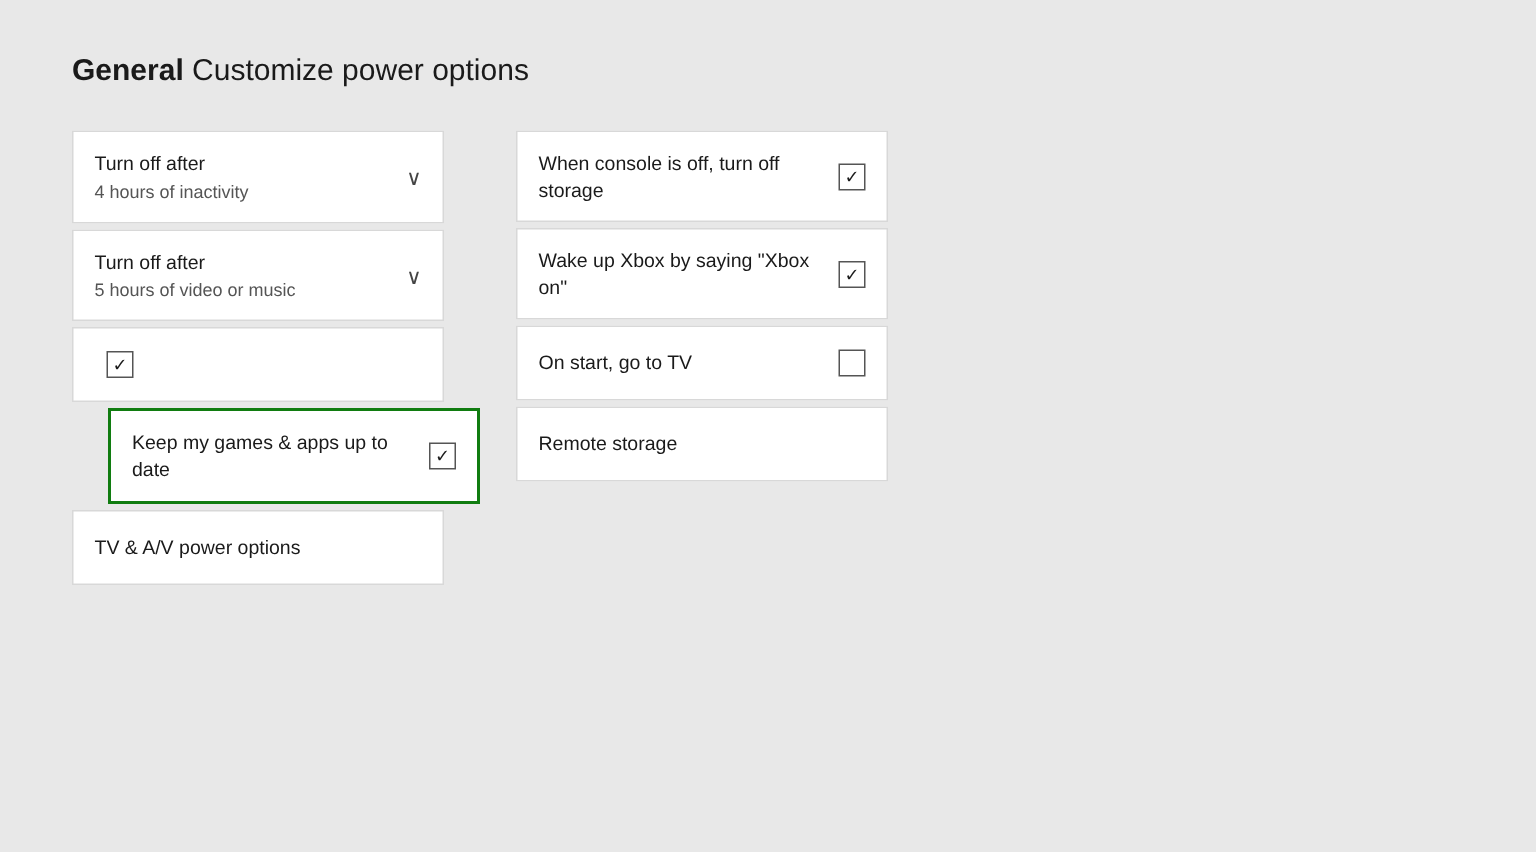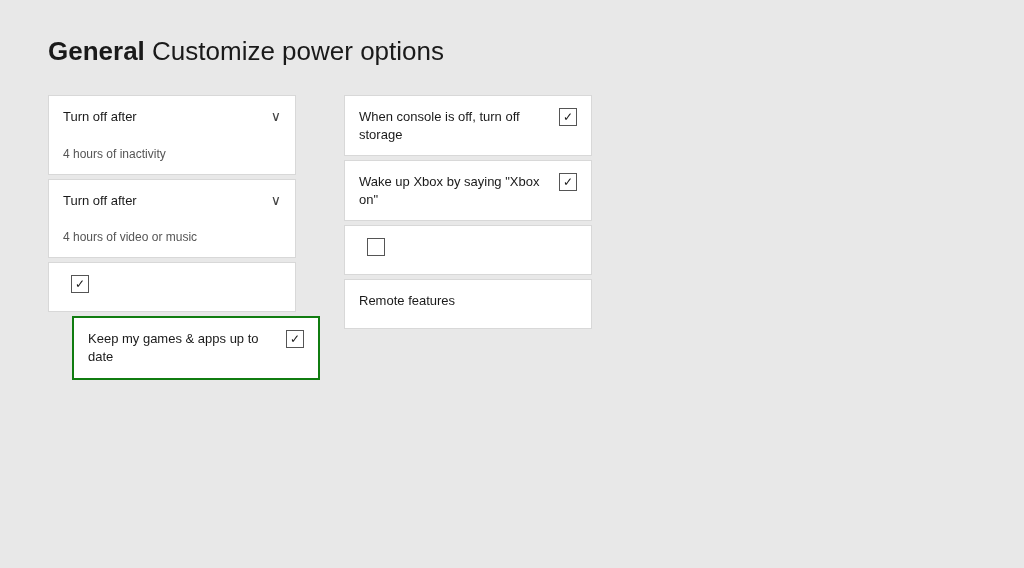--- a/index.html
+++ b/index.html
@@ -9,21 +9,21 @@
       font-family: 'Segoe UI', Arial, sans-serif;
       width: 1024px;
       height: 568px;
       overflow: hidden;
       display: flex;
       flex-direction: column;
       padding: 36px 48px;
     }
 
     .page-title {
-      font-size: 26px;
+      font-size: 20px;
       font-weight: 300;
       color: #1a1a1a;
       margin-bottom: 28px;
     }
 
     .page-title strong {
       font-weight: 700;
     }
 
     .content-area {
@@ -36,41 +36,42 @@
       flex-direction: column;
       gap: 4px;
     }
 
     .option-item {
       background: #ffffff;
       border: 1px solid #d8d8d8;
       padding: 12px 14px;
       width: 248px;
       display: flex;
+      align-items: center;
       justify-content: space-between;
       cursor: pointer;
       min-height: 50px;
     }
 
     .option-item.highlighted {
       border: 2px solid #107c10;
       margin-left: 24px;
     }
 
     .option-item .option-text {
       font-size: 13px;
       color: #1a1a1a;
       line-height: 1.35;
       flex: 1;
     }
 
     .option-item .option-subtext {
       font-size: 12px;
       color: #555;
-      margin-top: 20px;
+      margin-top: 2px;
     }
 
     .option-item .chevron {
       font-size: 14px;
       color: #444;
       margin-left: 8px;
       flex-shrink: 0;
     }
 
     .option-item .checkbox {
@@ -107,40 +108,44 @@
   <strong>General</strong><span> Customize power options</span>
 </h1>
 
 <div class="content-area">
   <div class="column" id="left-col">
       <div class="option-item">
         <div class="option-text"><span>Turn off after</span><div class="option-subtext">4 hours of inactivity</div></div>
         <span class="chevron">∨</span>
       </div>
       <div class="option-item">
-        <div class="option-text"><span>Turn off after</span><div class="option-subtext">4 hours of video or music</div></div>
+        <div class="option-text"><span>Turn off after</span><div class="option-subtext">5 hours of video or music</div></div>
         <span class="chevron">∨</span>
       </div>
       <div class="option-item">
         <div class="checkbox checked"></div>
       </div>
       <div class="option-item highlighted">
         <div class="option-text"><span>Keep my games &amp; apps up to date</span></div>
         <div class="checkbox checked"></div>
+      </div>
+      <div class="option-item no-control">
+        <div class="option-text"><span>TV &amp; A/V power options</span></div>
       </div>
     </div>
   <div class="column" id="right-col">
       <div class="option-item">
         <div class="option-text"><span>When console is off, turn off storage</span></div>
         <div class="checkbox checked"></div>
       </div>
       <div class="option-item">
         <div class="option-text"><span>Wake up Xbox by saying "Xbox on"</span></div>
         <div class="checkbox checked"></div>
       </div>
       <div class="option-item">
+        <div class="option-text"><span>On start, go to TV</span></div>
         <div class="checkbox empty"></div>
       </div>
       <div class="option-item no-control">
-        <div class="option-text"><span>Remote features</span></div>
+        <div class="option-text"><span>Remote storage</span></div>
       </div>
     </div>
 </div>
 
 </body></html>

